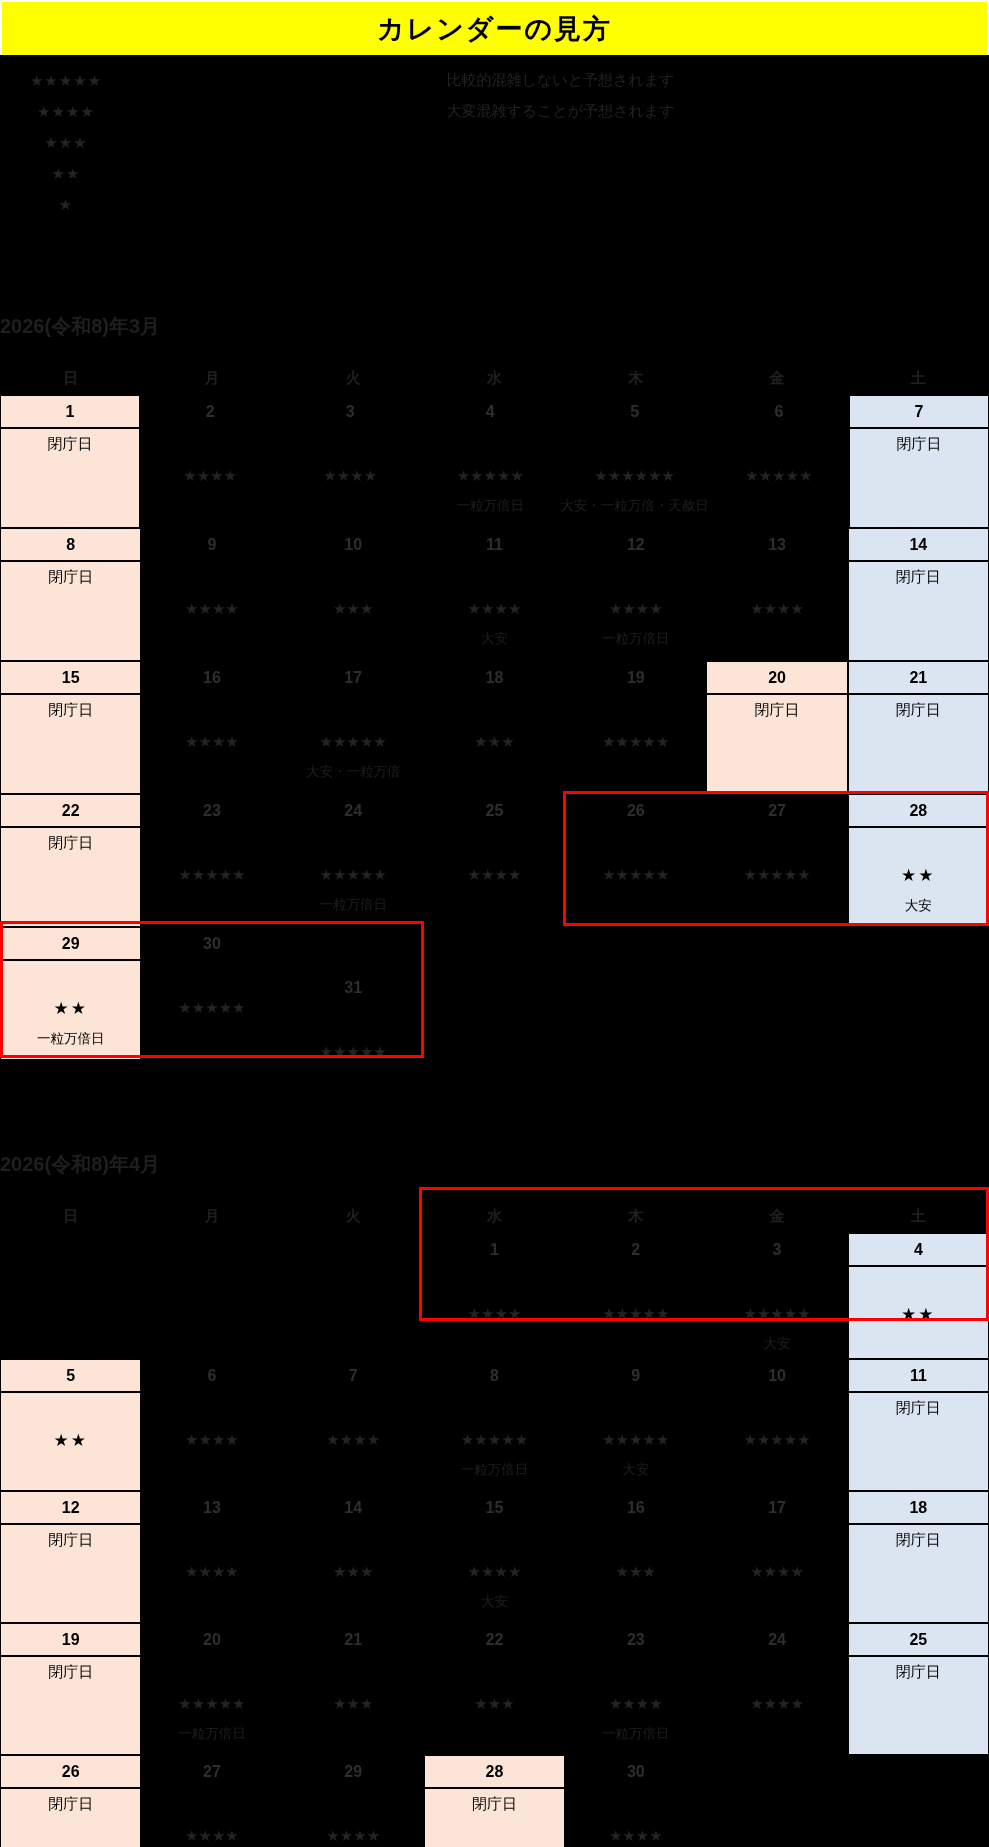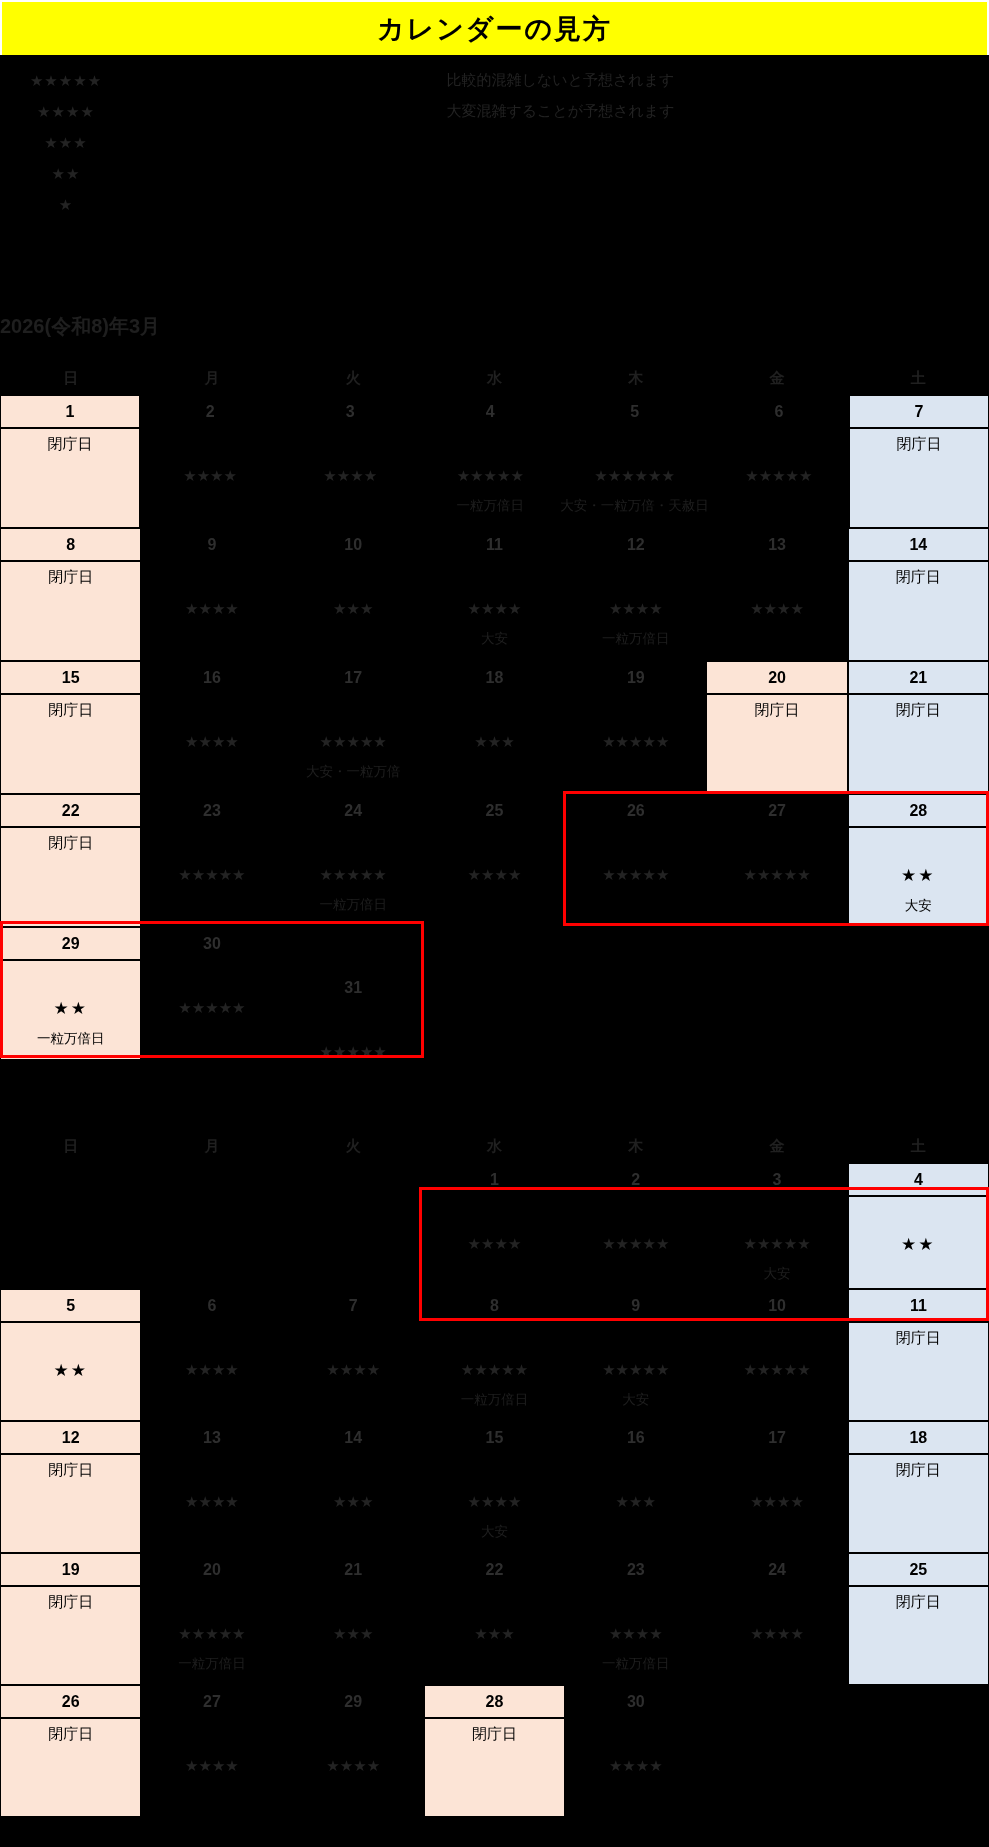--- a/index.html
+++ b/index.html
@@ -372,20 +372,21 @@
           <div class="num"></div>
           <div class="body">
             <div class="l1"></div>
             <div class="l2"></div>
             <div class="l3"></div>
           </div>
         </div>
       </div>
     </section>
     <section class="month m1">
+      <div class="month-title">2026(令和8)年4月</div>
       <div class="dow-row">
         <div class="dow">日</div>
         <div class="dow">月</div>
         <div class="dow">火</div>
         <div class="dow">水</div>
         <div class="dow">木</div>
         <div class="dow">金</div>
         <div class="dow">土</div>
       </div>
       <div class="week">

